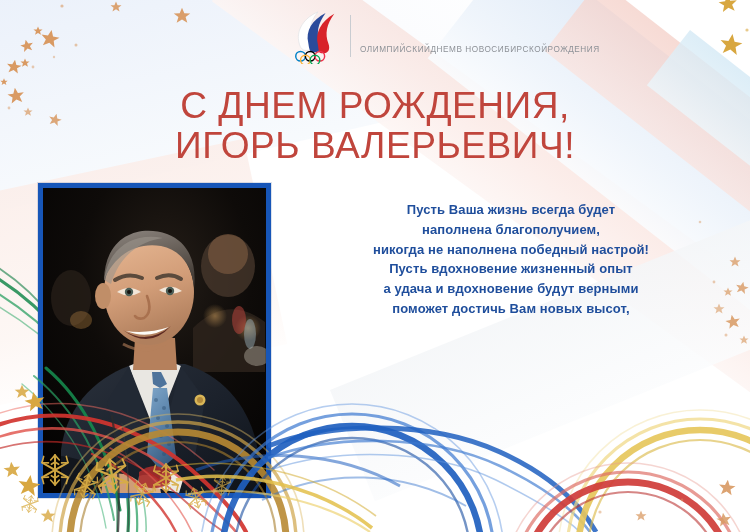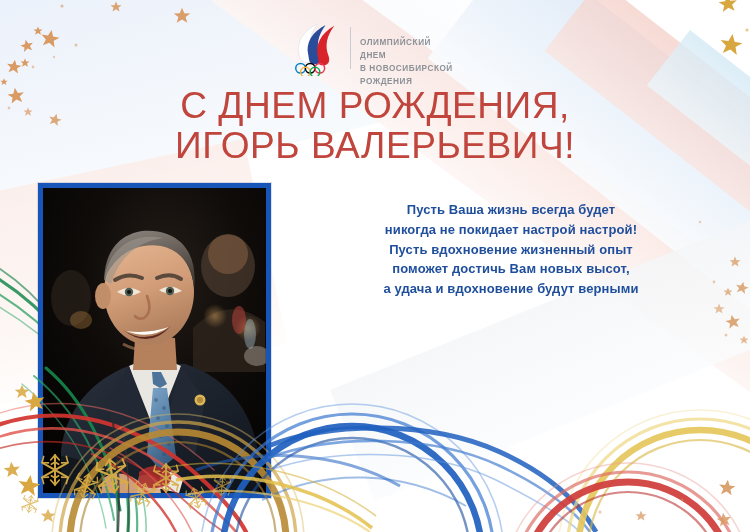--- a/index.html
+++ b/index.html
@@ -72,26 +72,26 @@
 
   
   .logo-block{
     position:absolute;left:289px;top:8px;
     display:flex;align-items:center;gap:9px;
     z-index:8;
   }
   .logo-mark{width:52px;height:56px;display:block;}
   .logo-divider{width:1px;height:42px;background:#c9ccd1;}
   .logo-text{
-    display:flex;flex-direction:column;
+    display:flex;flex-direction:row;
     color:#8d9197;
     font-size:8.2px;
     letter-spacing:.55px;
     line-height:1.58;
-    font-weight:700;
+    font-weight:400;
     white-space:nowrap;
     margin-top:29px;
   }
 
   
   .title{
     position:absolute;left:0;top:88px;width:750px;
     text-align:center;
     z-index:9;
     color:#c0453c;
@@ -455,19 +455,20 @@
     </div>
   </div>
 
   <div class="title">
     <span class="title-line">С ДНЕМ РОЖДЕНИЯ,</span>
     <span class="title-line">ИГОРЬ ВАЛЕРЬЕВИЧ!</span>
   </div>
 
   <div class="message">
     <span class="msg-line">Пусть Ваша жизнь всегда будет</span>
-    <span class="msg-line">никогда не покидает настрой настрой!</span>
+    <span class="msg-line">наполнена благополучием,</span>
+    <span class="msg-line">никогда не наполнена победный настрой!</span>
     <span class="msg-line">Пусть вдохновение жизненный опыт</span>
+    <span class="msg-line">а удача и вдохновение будут верными</span>
     <span class="msg-line">поможет достичь Вам новых высот,</span>
-    <span class="msg-line">а удача и вдохновение будут верными</span>
   </div>
 
 </div>
 
 </body></html>

